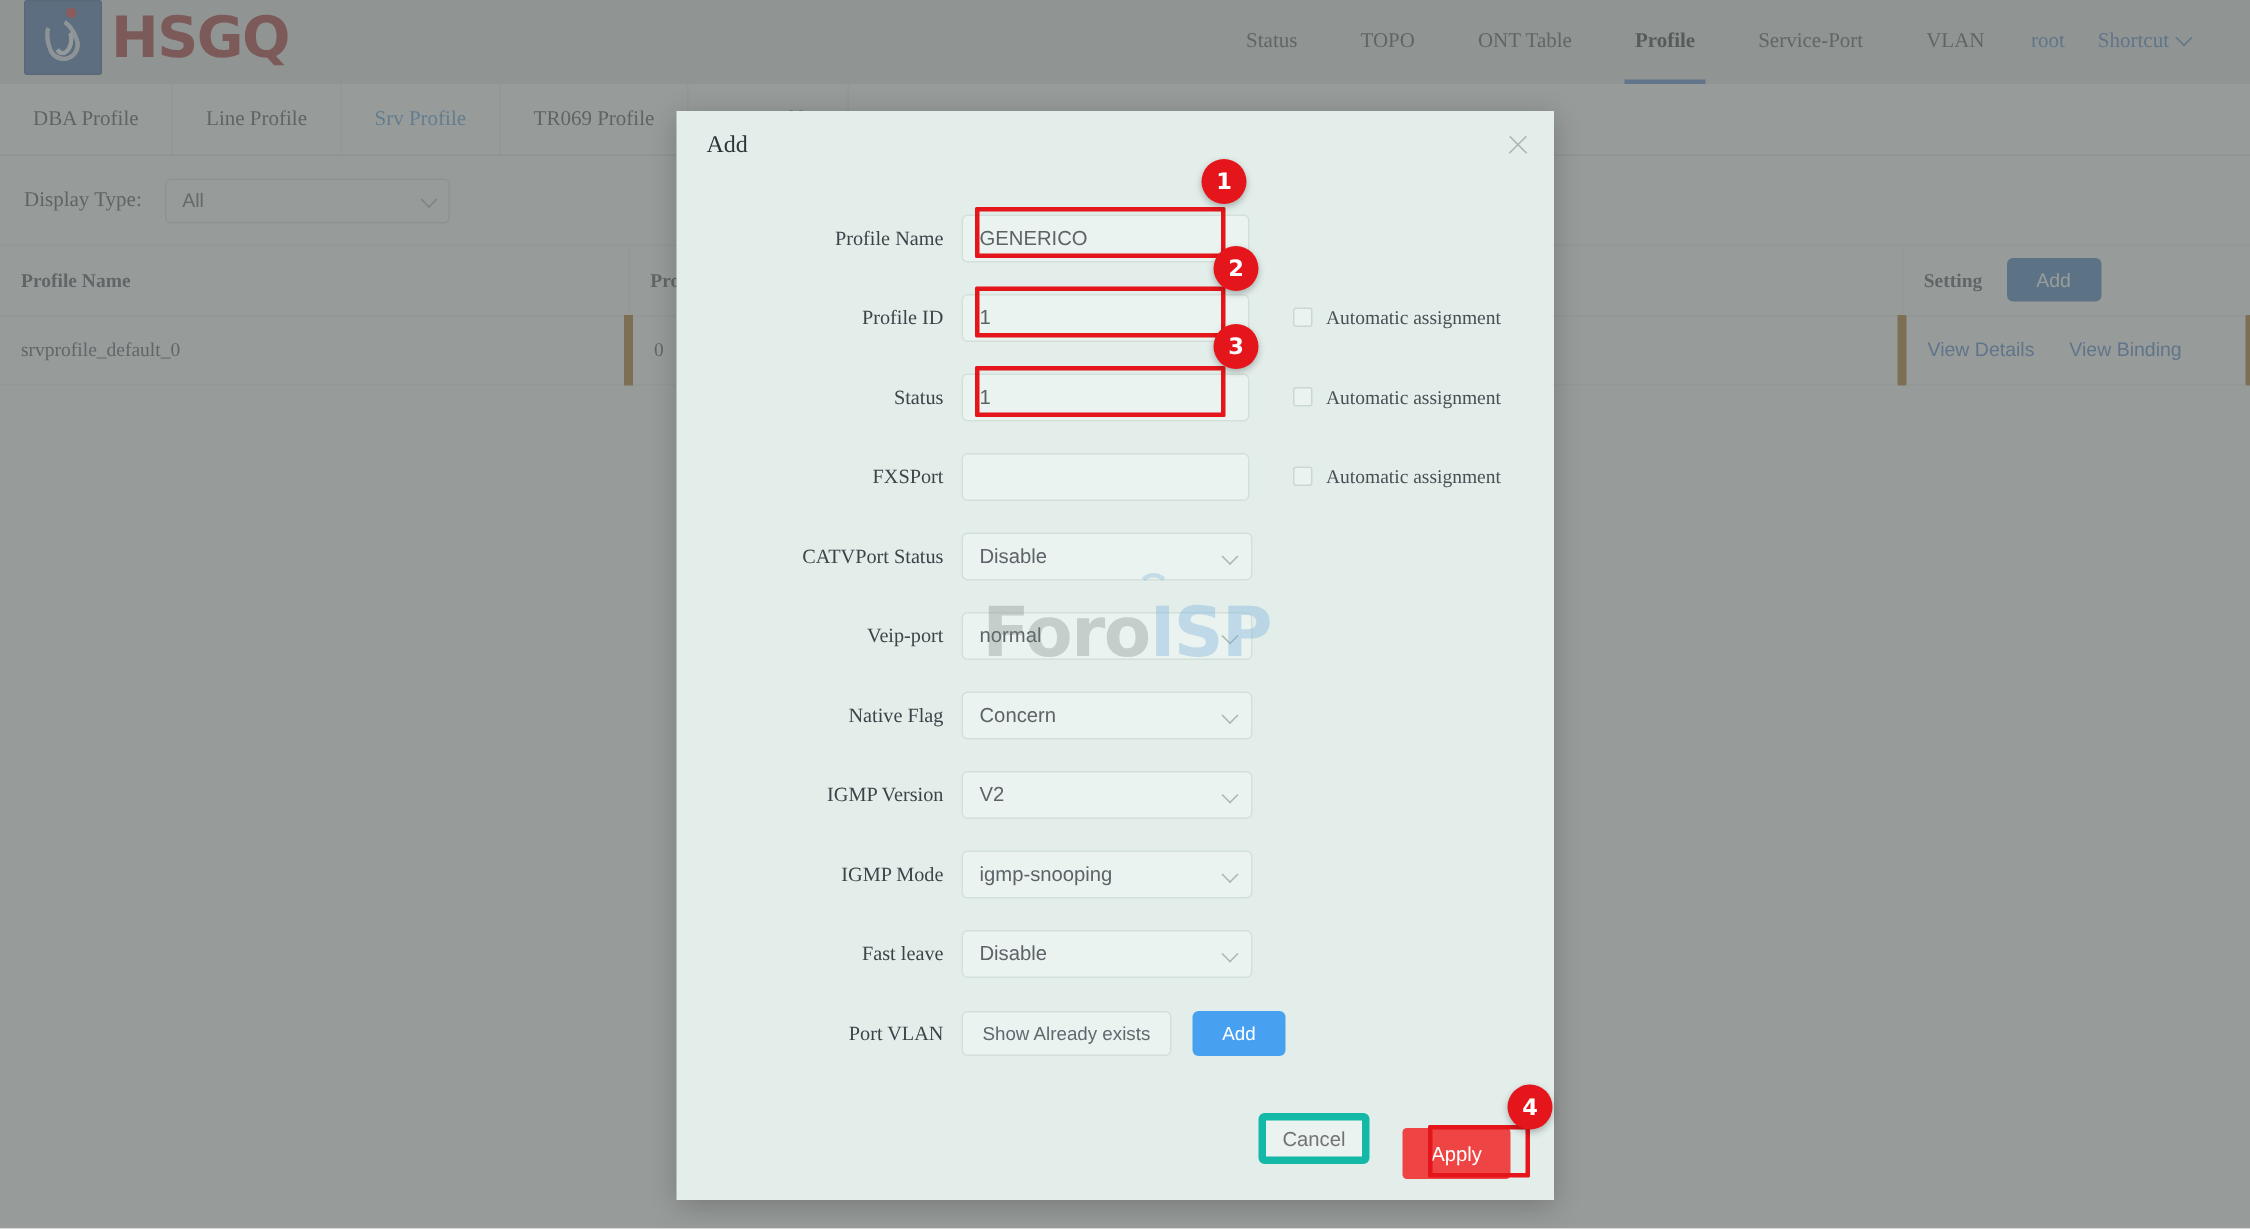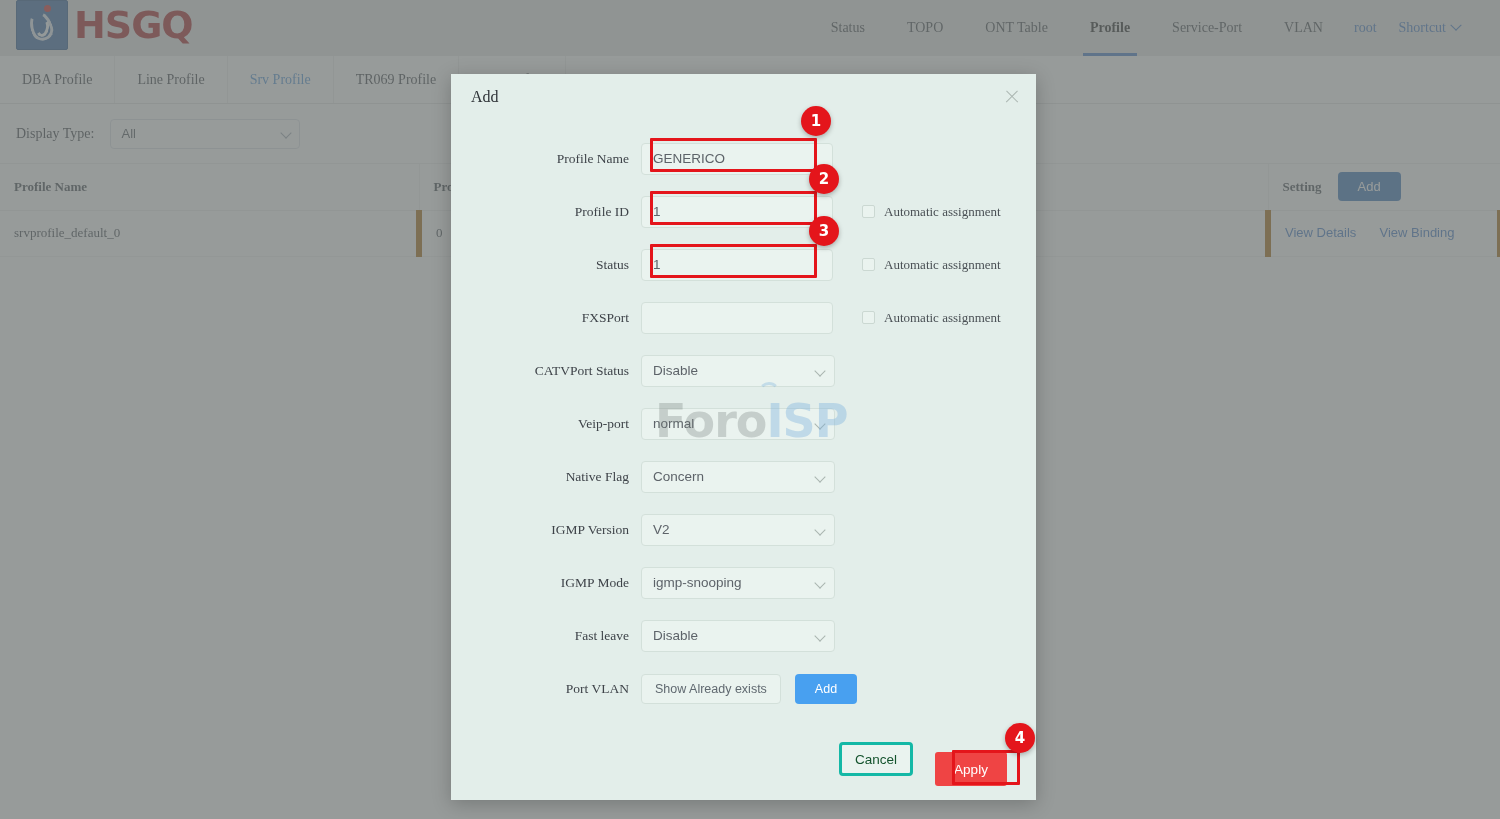--- a/index.html
+++ b/index.html
@@ -352,24 +352,24 @@
     height: 82px;
     display: flex; align-items: center;
     justify-content: flex-end;
     padding-right: 29px;
     gap: 22px;
   }
   .btn-cancel {
     height: 34px;
     min-width: 74px;
     background: #eaf3ef;
-    border: 3px solid #14b8a6;
+    border: 5px solid #14b8a6;
     border-radius: 4px;
     font-size: 13.5px;
-    color: #14532d;
+    color: #737373;
     cursor: pointer;
     font-family: "Liberation Sans", sans-serif;
   }
   .btn-apply {
     height: 34px;
     min-width: 72px;
     background: #ef4444;
     border: none;
     border-radius: 3px;
     font-size: 13.5px;

